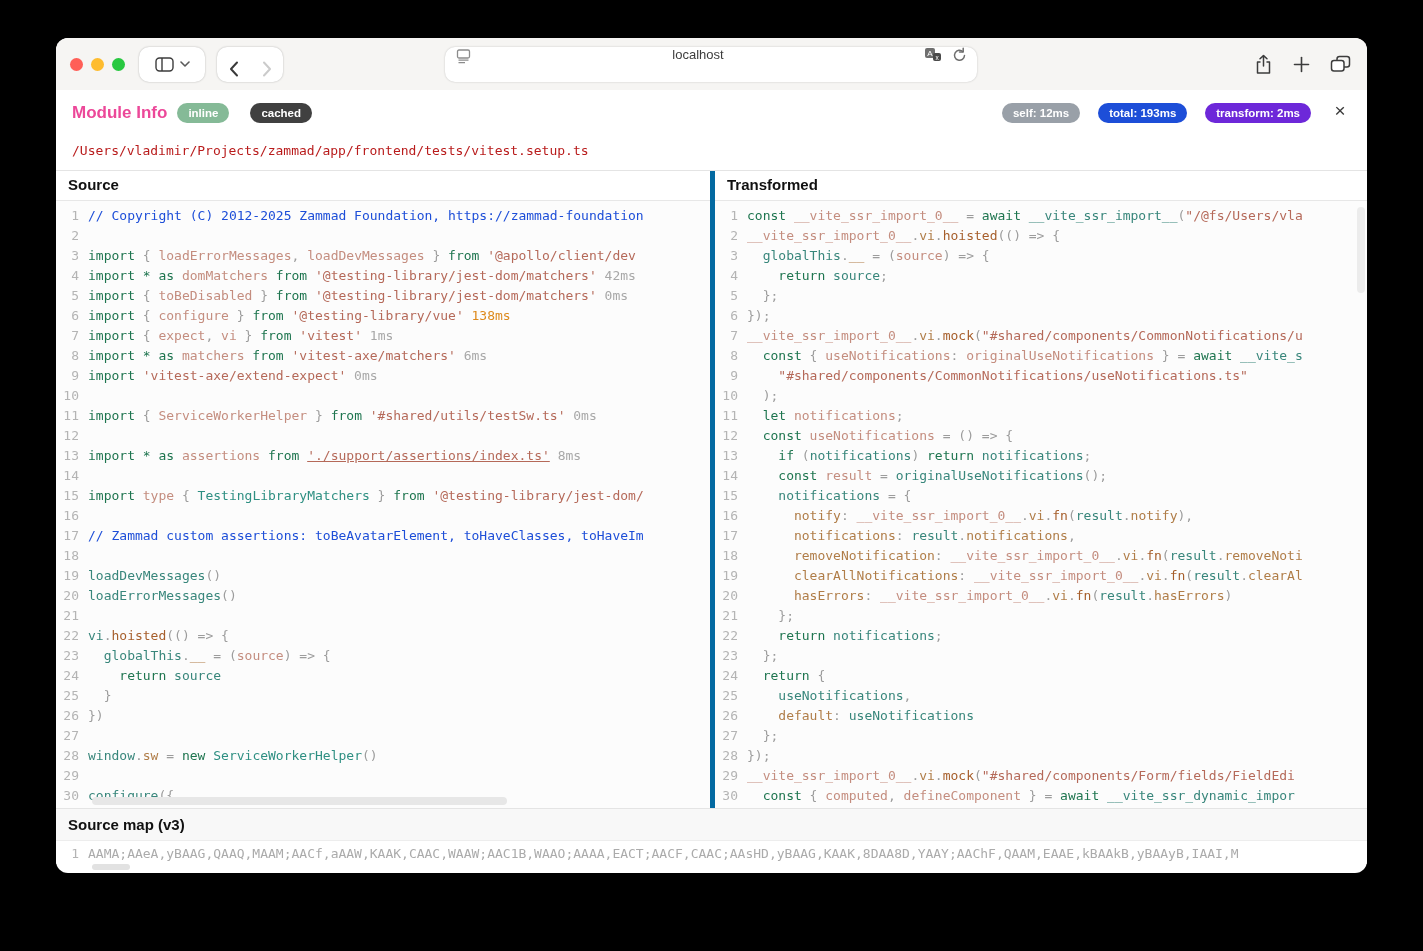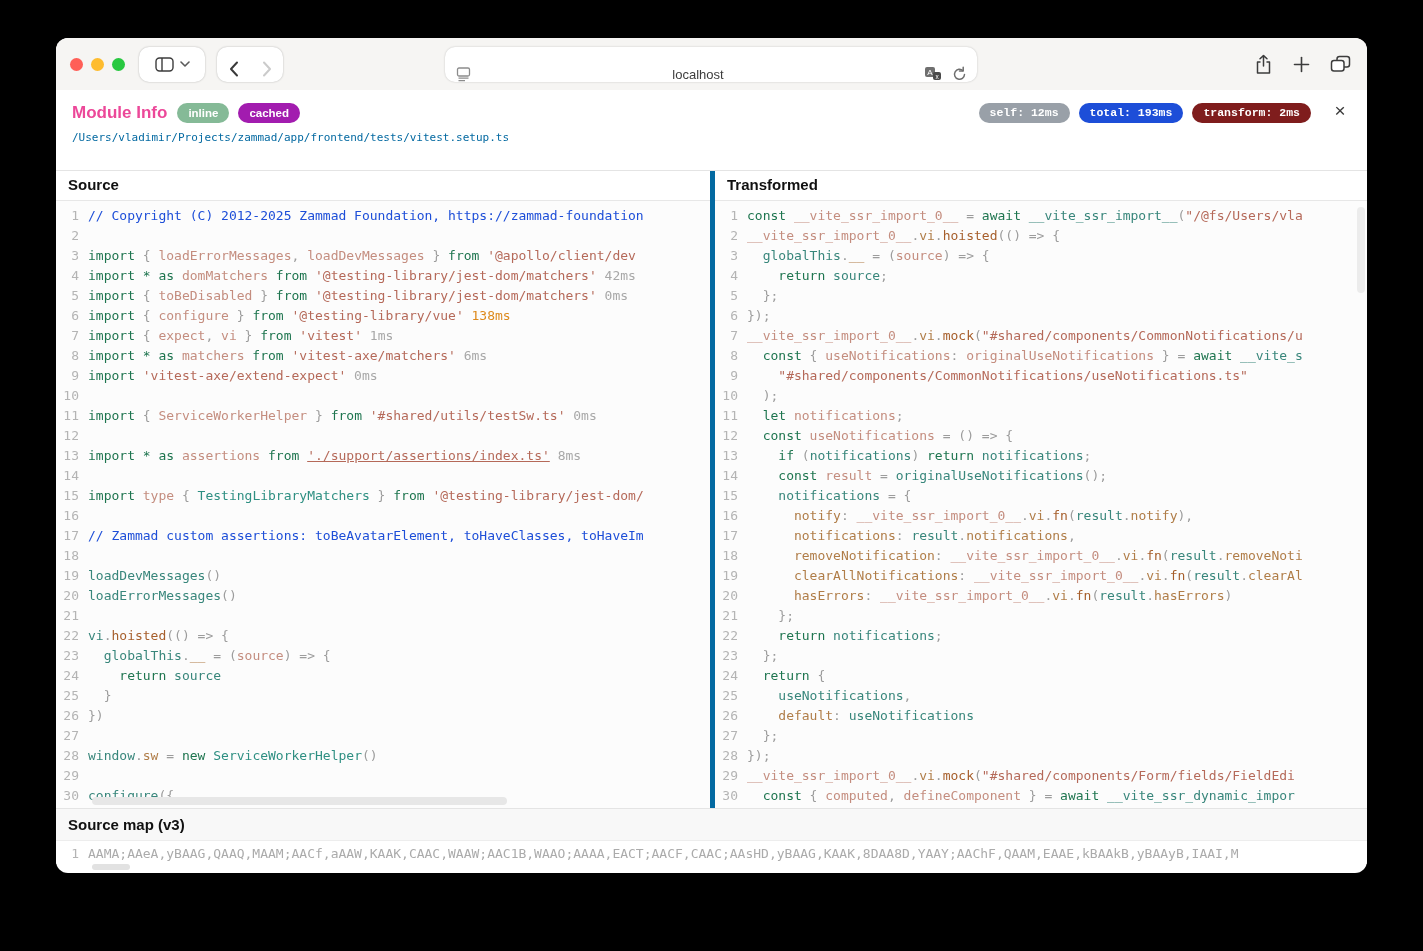--- a/index.html
+++ b/index.html
@@ -28,48 +28,48 @@
     background:#fff; height:35px; border-radius:10px;
     display:flex; align-items:center; justify-content:center;
     box-shadow:0 0 2px rgba(0,0,0,.28); margin-right:12px;
   }
   .sidebar-btn { width:66px; gap:6px; }
   .nav-btn { width:66px; gap:0; }
   .nav-half { width:33px; text-align:center; font-size:19px; line-height:35px; }
   .urlbar {
     position:absolute; left:389px; top:9px; width:532px; height:35px;
     background:#fff; border-radius:10px; box-shadow:0 0 2px rgba(0,0,0,.22);
-    display:flex; align-items:flex-end; padding:0 10px;
+    display:flex; align-items:flex-start; padding:0 10px;
   }
   .url-text {
     flex:1; text-align:center; font-size:13px; color:#3c3c3c;
   }
   .chrome-right {
     position:absolute; right:16px; top:0; height:52px;
     display:flex; align-items:center; gap:20px;
   }
   
   .module-header { height:80px; padding:13px 16px 0; position:relative; background:#fff; }
   .mh-row { display:flex; align-items:center; gap:10px; }
   .mh-title { font-size:17px; font-weight:700; color:#ec4899; margin:0; }
   .badge {
     color:#fff; font-size:11.5px; font-weight:700;
     padding:3px 11px; border-radius:11px; line-height:14px;
   }
   .right-badges {
-    position:absolute; right:56px; top:13px; display:flex; gap:9px; align-items:center;font-family:Liberation Mono, monospace;
+    position:absolute; right:56px; top:13px; display:flex; gap:18px; align-items:center;
   }
   .close-btn {
     position:absolute; right:14px; top:8px; width:26px; height:26px;
     font-size:19px; color:#3a3a3a; display:flex; align-items:center; justify-content:center;
     cursor:default;
   }
   .path {
-    font-family:"DejaVu Sans Mono", monospace; font-size:11px; color:#0369a1;
-    margin-top:8px;
+    font-family:"DejaVu Sans Mono", monospace; font-size:13px; color:#b91c1c;
+    margin-top:20px;
   }
   
   .panels { display:flex; border-top:1px solid #e4e4e4; height:638px; background:#fcfcfc; }
   .panel { width:654px; position:relative; overflow:hidden; }
   .panel.right { width:657px; border-left:5px solid #0369a1; }
   .panel-title {
     font-weight:700; font-size:15px; color:#111; background:#fff;
     padding:5px 12px 6px; border-bottom:1px solid #e7e7e7; height:30px;
   }
   .code {
@@ -196,29 +196,29 @@
             <rect x="7" y="1.5" width="12.5" height="10.5" rx="2.5" fill="#f6f5f3" stroke="#3c3c3c" stroke-width="1.5"></rect>
             <rect x="1.5" y="5.5" width="12.5" height="10.5" rx="2.5" fill="#fff" stroke="#3c3c3c" stroke-width="1.5"></rect>
           </svg>
       </span>
     </div>
   </div>
 
   <div class="module-header">
     <div class="mh-row">
       <h1 class="mh-title">Module Info</h1>
-      <span id="mode-badges" style="display:flex;gap:9px">
+      <span id="mode-badges" style="display:flex;gap:21px">
           <span class="badge" style="background: rgb(133, 186, 151);">inline</span>
-          <span class="badge" style="background: #a21caf;">cached</span>
+          <span class="badge" style="background: #404040;">cached</span>
         </span>
     </div>
     <div class="right-badges" id="timing-badges">
         <span class="badge" style="background: rgb(153, 160, 168);">self: 12ms</span>
         <span class="badge" style="background: #1d4ed8;">total: 193ms</span>
-        <span class="badge" style="background: #7f1d1d;">transform: 2ms</span>
+        <span class="badge" style="background: #6d28d9;">transform: 2ms</span>
       </div>
     <div class="close-btn">×</div>
     <div class="path">/Users/vladimir/Projects/zammad/app/frontend/tests/vitest.setup.ts</div>
   </div>
 
   <div class="panels">
     <section class="panel">
       <div class="panel-title">Source</div>
       <div class="code" id="code-source">
           <div class="cl"><span class="ln">1</span><span class="lx"><span class="tk-cm">// Copyright (C) 2012-2025 Zammad Foundation, https://zammad-foundation</span></span></div>

